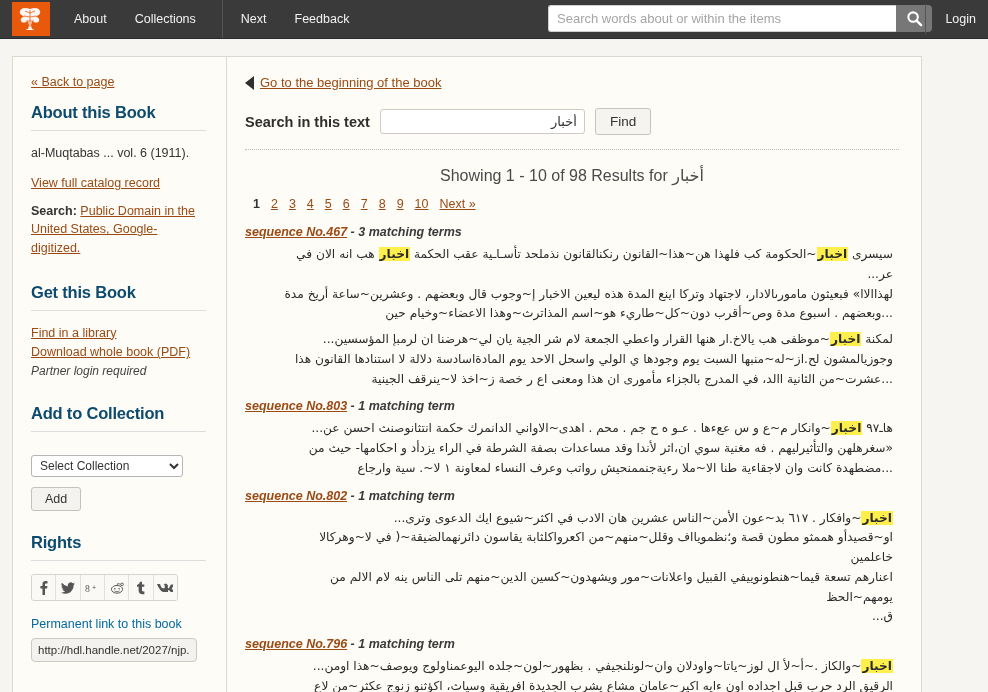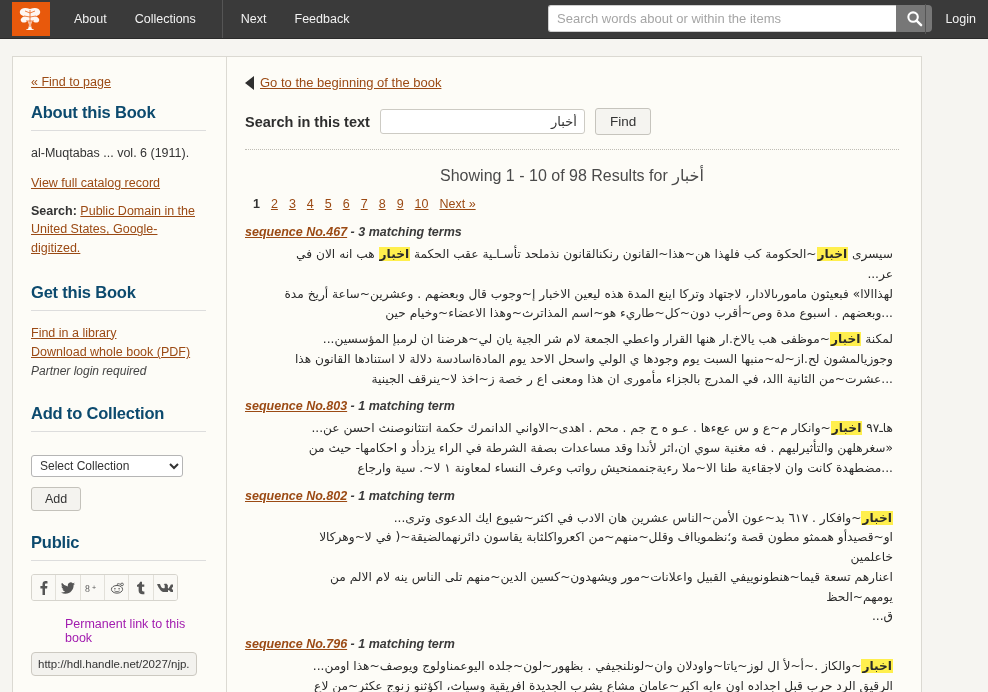--- a/index.html
+++ b/index.html
@@ -197,21 +197,21 @@
     justify-content: center;
     border-right: 1px solid #e2e0d9;
     color: #555;
     font-size: 12px;
     cursor: pointer;
     background: #faf9f5;
   }
   .share-btn:last-child { border-right: none; }
   .share-btn svg { display:block; }
 
-  .perm-label { margin-top: 16px; font-size: 12.5px; color: #a21caf; margin-left: 34px; }
+  .perm-label { margin-top: 16px; font-size: 12.5px; color: #0369a1; }
   .perm-input {
     margin-top: 7px;
     width: 166px;
     box-sizing: border-box;
     font-size: 11.5px;
     font-family: "Liberation Sans", sans-serif;
     padding: 5px 6px;
     border: 1px solid #ccc9c1;
     border-radius: 4px;
     background: #f3f2ee;
@@ -368,21 +368,21 @@
   </div>
 
   <div class="login-sep"></div>
   <a class="login-link">Login</a>
 </div>
 
 <div class="panel">
 
   <div class="sidebar">
 
-    <a class="back-link link">« Find to page</a>
+    <a class="back-link link">« Back to page</a>
 
     <h2 class="sb-head">About this Book</h2>
     <hr class="sb-rule">
 
     <p class="sb-text">al-Muqtabas ... vol. 6 (1911).</p>
 
     <p class="sb-text tight"><a class="link">View full catalog record</a></p>
 
     <p class="sb-text">
       <span class="rights-label">Search:</span>
@@ -403,21 +403,21 @@
       <h2 class="sb-head">Add to Collection</h2>
       <hr class="sb-rule">
       <select class="collection-select">
         <option>Select Collection</option>
       </select>
       <br>
       <button class="add-btn">Add</button>
     </div>
 
     <div class="sb-section small-gap">
-      <h2 class="sb-head">Public</h2>
+      <h2 class="sb-head">Rights</h2>
       <hr class="sb-rule">
 
       <div class="share-row">
         <div class="share-btn">
           <svg width="9" height="14" viewBox="0 0 9 14">
               <path d="M6 14V7.5h2.1l.3-2.4H6V3.6c0-.7.2-1.2 1.2-1.2h1.3V.3C8.3.2 7.5.1 6.6.1 4.8.1 3.5 1.2 3.5 3.3v1.8H1.4v2.4h2.1V14z" fill="#555"></path>
             </svg>
         </div>
         <div class="share-btn">
           <svg width="14" height="12" viewBox="0 0 16 13">

